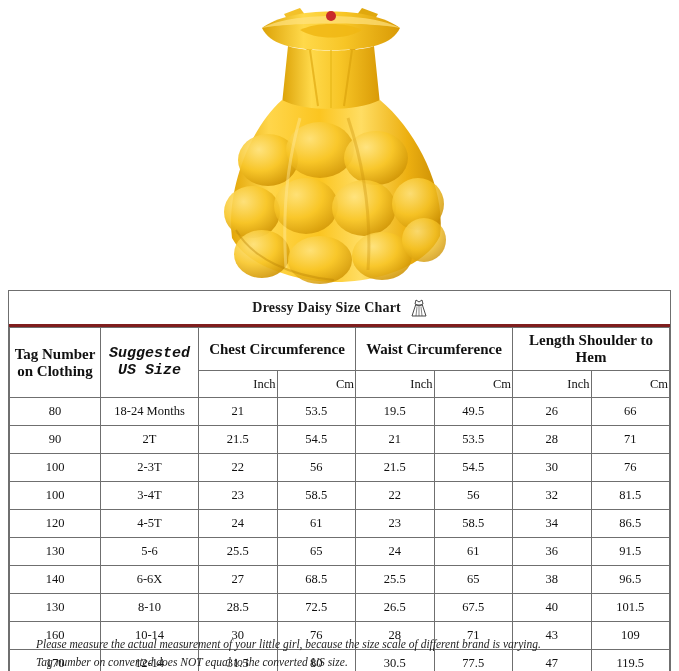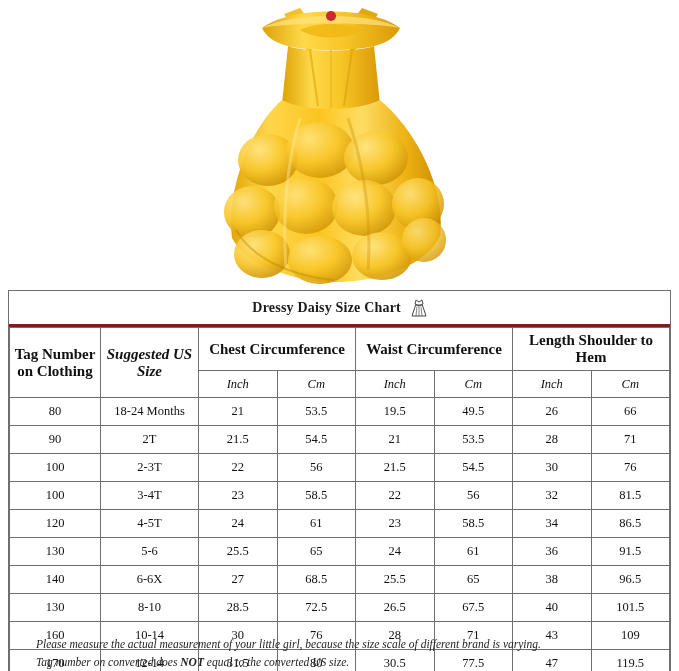--- a/index.html
+++ b/index.html
@@ -81,26 +81,27 @@
     color: #111;
   }
   table.size .hdr-main {
     font-weight: bold;
     font-size: 15px;
     height: 38px;
     line-height: 1.12;
     margin-left: 28px;
   }
   table.size .hdr-sub {
-    font-style: italic;
     font-size: 12.5px;
     height: 22px;
+    text-align: right;
   }
   table.size .italic {
     font-style: italic;
+    font-family: Liberation Mono, monospace;
   }
   table.size tbody td {
     height: 23px;
   }
   .col-tag { width: 88px; }
   .col-us { width: 95px; }
   .unit-col { width: 80px; }
 
   
   .notes {
@@ -108,21 +109,21 @@
     left: 8px;
     top: 636px;
     width: 677px;
     font-size: 11.5px;
     font-style: italic;
     color: #222;
     line-height: 1.55;
     padding-left: 28px;
   }
   .notes div { white-space: nowrap; }
-  .notes b { font-weight: bold; font-style: italic; margin-top: 14px; }
+  .notes b { font-weight: normal; font-style: italic; margin-top: 14px; }
 </style>
 </head>
 <body>
 
 <div class="page">
 
   <div class="hero">
     <svg class="dress" viewBox="0 0 679 288">
       <defs>
         <linearGradient id="skirtGrad" x1="0" y1="0" x2="1" y2="0">

